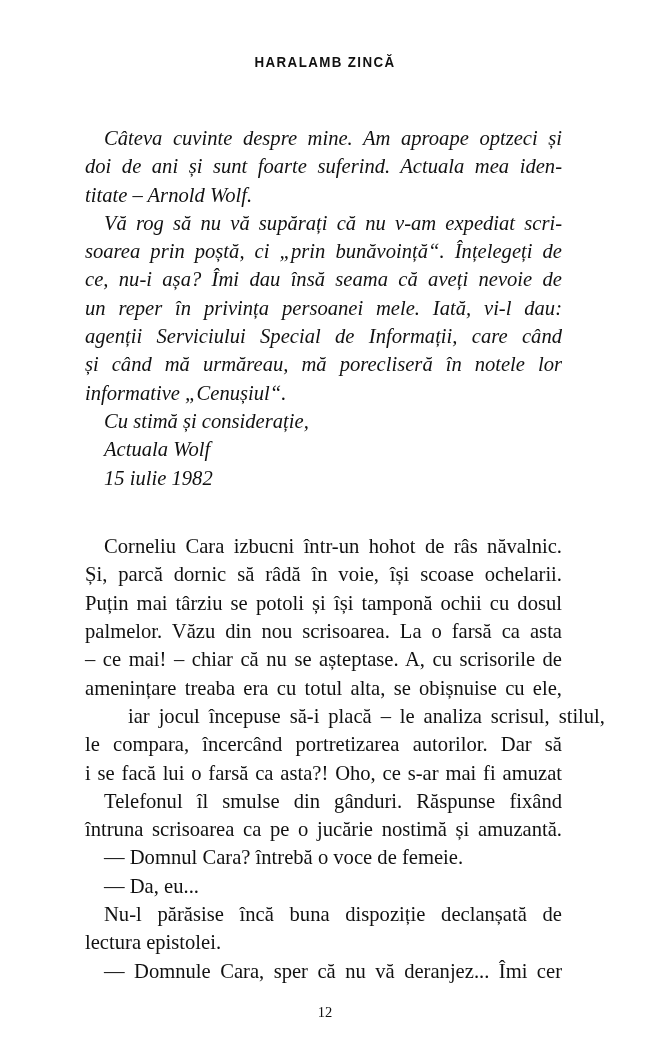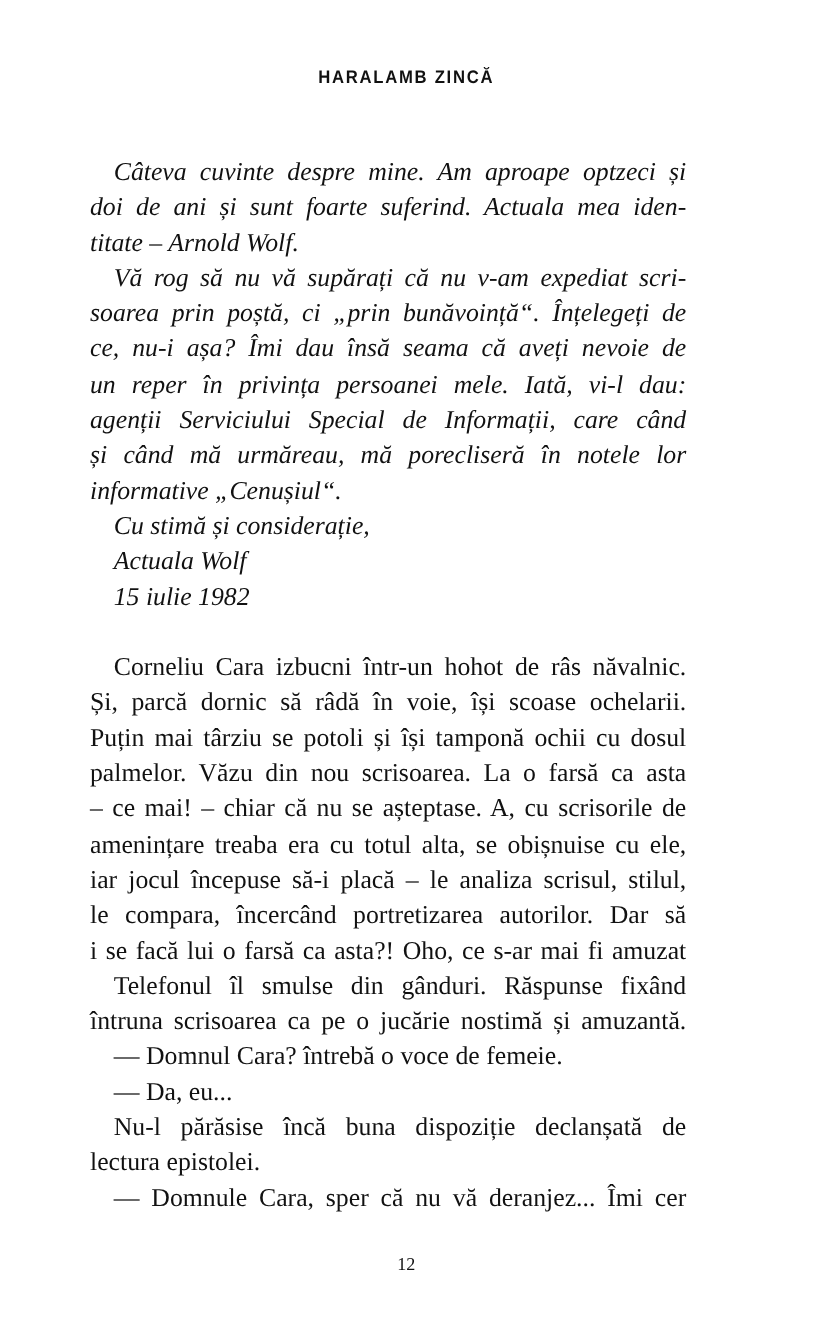--- a/index.html
+++ b/index.html
@@ -37,21 +37,21 @@
     font-size: 14.5px;
     letter-spacing: 1.5px;
     color: #111111;
     transform: scaleX(0.92);
     transform-origin: center;
   }
 
   
   .text-block {
     position: absolute;
-    left: 72px;
+    left: 85px;
     top: 124px;
     width: 477px;
   }
 
   .para {
     margin: 0;
   }
 
   
   .ln {
@@ -140,39 +140,39 @@
         <span class="ln indent-sig">Actuala Wolf</span>
         <span class="ln indent-sig">15 iulie 1982</span>
       </p>
     </div>
 
     <span class="gap"></span>
 
     <div class="roman">
 
       <p class="para">
-        <span class="ln just indent" style="display: block; white-space: nowrap;">
+        <span class="ln just indent" style="display: block; white-space: nowrap; margin-top: 12px;">
           <span style="word-spacing: 4.214px;">Corneliu Cara izbucni într-un hohot de râs năvalnic.</span>
         </span>
         <span class="ln just" style="display: block; white-space: nowrap;">
           <span style="word-spacing: 5.727px;">Și, parcă dornic să râdă în voie, își scoase ochelarii.</span>
         </span>
         <span class="ln just" style="display: block; white-space: nowrap;">
           <span style="word-spacing: 2.97px;">Puțin mai târziu se potoli și își tamponă ochii cu dosul</span>
         </span>
         <span class="ln just" style="display: block; white-space: nowrap;">
           <span style="word-spacing: 4.819px;">palmelor. Văzu din nou scrisoarea. La o farsă ca asta</span>
         </span>
         <span class="ln just" style="display: block; white-space: nowrap;">
           <span style="word-spacing: 2.391px;">– ce mai! – chiar că nu se așteptase. A, cu scrisorile de</span>
         </span>
         <span class="ln just" style="display: block; white-space: nowrap;">
           <span style="word-spacing: 3.127px;">amenințare treaba era cu totul alta, se obișnuise cu ele,</span>
         </span>
-        <span class="ln just" style="display: block; white-space: nowrap;">
+        <span class="ln just" style="display: block; white-space: nowrap; margin-left: 43px;">
           <span style="word-spacing: 3.757px;">iar jocul începuse să-i placă – le analiza scrisul, stilul,</span>
         </span>
         <span class="ln just" style="display: block; white-space: nowrap;">
           <span style="word-spacing: 8.031px;">le compara, încercând portretizarea autorilor. Dar să</span>
         </span>
         <span class="ln just" style="display: block; white-space: nowrap;">
           <span style="word-spacing: 1.683px;">i se facă lui o farsă ca asta?! Oho, ce s-ar mai fi amuzat</span>
         </span>
       </p>
 

